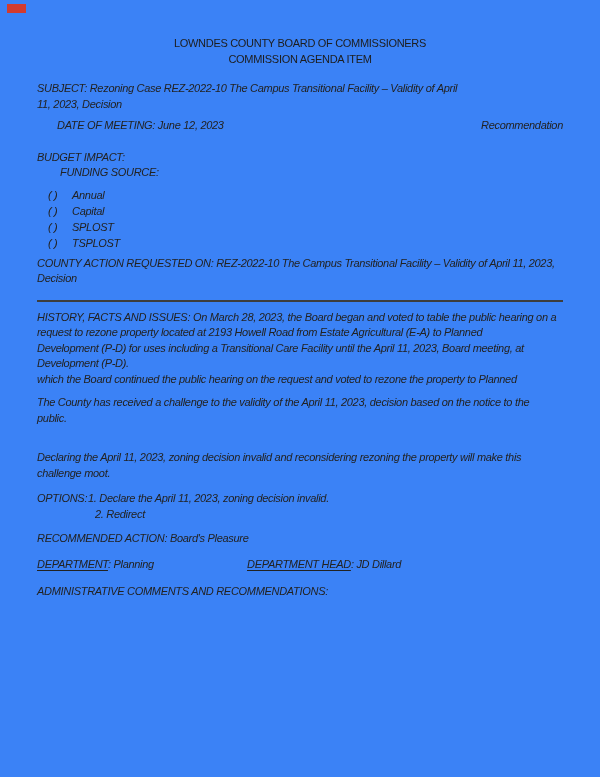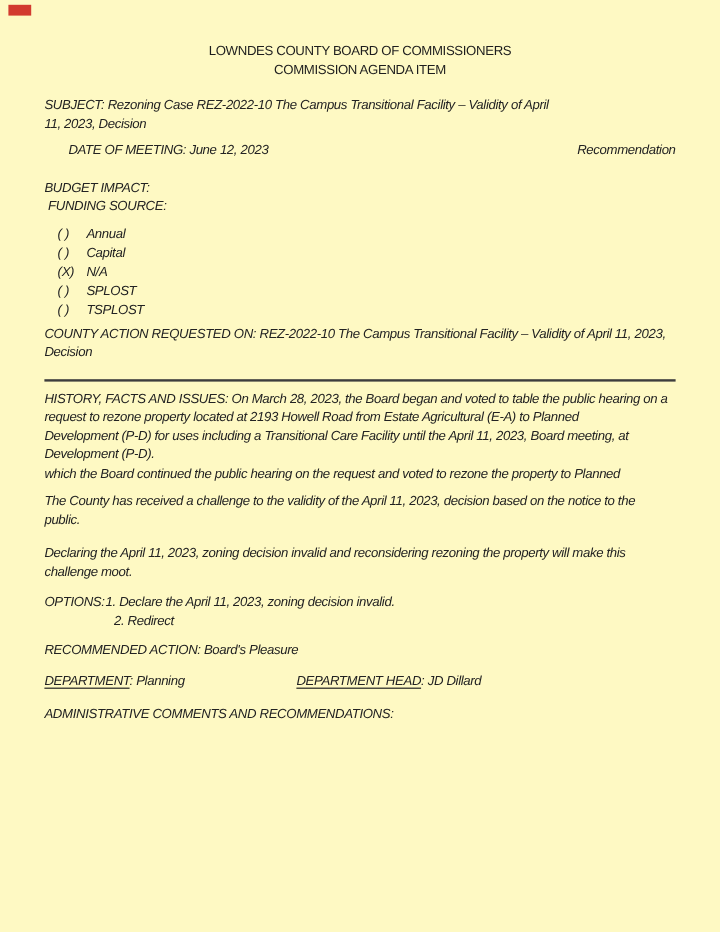--- a/index.html
+++ b/index.html
@@ -1,40 +1,40 @@
 <!DOCTYPE html>
 <html><head>
 <meta charset="utf-8">
 <style>
   html,body{margin:0;padding:0;background:#ffffff;}
   .page{
     position:relative;
     width:600px;height:777px;
-    background:#fef9c3;
+    background:#3b82f6;
     font-family:"Liberation Sans","DejaVu Sans",sans-serif;
     font-size:11px;line-height:15.5px;
     letter-spacing:-0.3px;
     color:#222222;
     overflow:hidden;
   }
   .red-marker{position:absolute;left:7px;top:4px;width:19px;height:9px;background:#d23b2f;}
   .content{padding:36px 37px 0 37px;}
   .doc-title{text-align:center;color:#1d1d1d;}
   .doc-title div{white-space:nowrap;}
   .subject{margin-top:14px;}
   .line{white-space:nowrap;font-style:italic;}
   .date-row{margin-top:6px;display:flex;justify-content:space-between;align-items:center;padding-left:20px;}
   .budget{margin-top:16px;}
-  .funding-label{padding-left:3px;}
+  .funding-label{padding-left:3px;margin-left:20px;}
   .funding-list{margin-top:6px;padding-left:11px;line-height:16px;}
   .funding-item .mark{display:inline-block;width:24px;}
   .county-action{margin-top:5px;padding-bottom:13px;border-bottom:2px solid #3d3d3d;}
   .history{margin-top:8px;}
   .para{margin-top:8px;}
-  .declaring{margin-top:12px;}
+  .declaring{margin-top:24px;}
   .options-row{margin-top:10px;display:flex;}
   .options-label{width:51px;flex:none;}
   .options-items .opt2{padding-left:7px;}
   .recommended{margin-top:9px;}
   .dept-row{margin-top:10px;}
   .dept-left{display:inline-block;width:210px;}
   .u{text-decoration:underline;text-underline-offset:2px;}
   .admin{margin-top:12px;}
 </style>
 </head>
@@ -63,23 +63,20 @@
 
     <div class="budget">
       <div class="line">BUDGET IMPACT:</div>
       <div class="line funding-label">FUNDING SOURCE:</div>
       <div class="funding-list">
         <div class="funding-item line">
           <span class="mark">( )</span><span>Annual</span>
         </div>
         <div class="funding-item line">
           <span class="mark">( )</span><span>Capital</span>
-        </div>
-        <div class="funding-item line">
-          <span class="mark">(X)</span><span>N/A</span>
         </div>
         <div class="funding-item line">
           <span class="mark">( )</span><span>SPLOST</span>
         </div>
         <div class="funding-item line">
           <span class="mark">( )</span><span>TSPLOST</span>
         </div>
       </div>
     </div>
 

